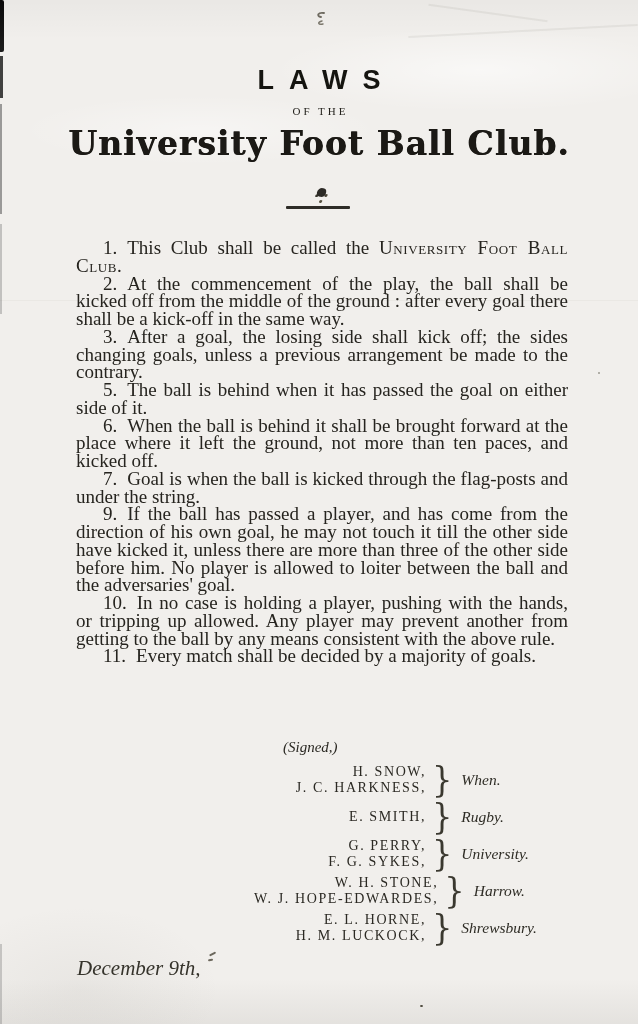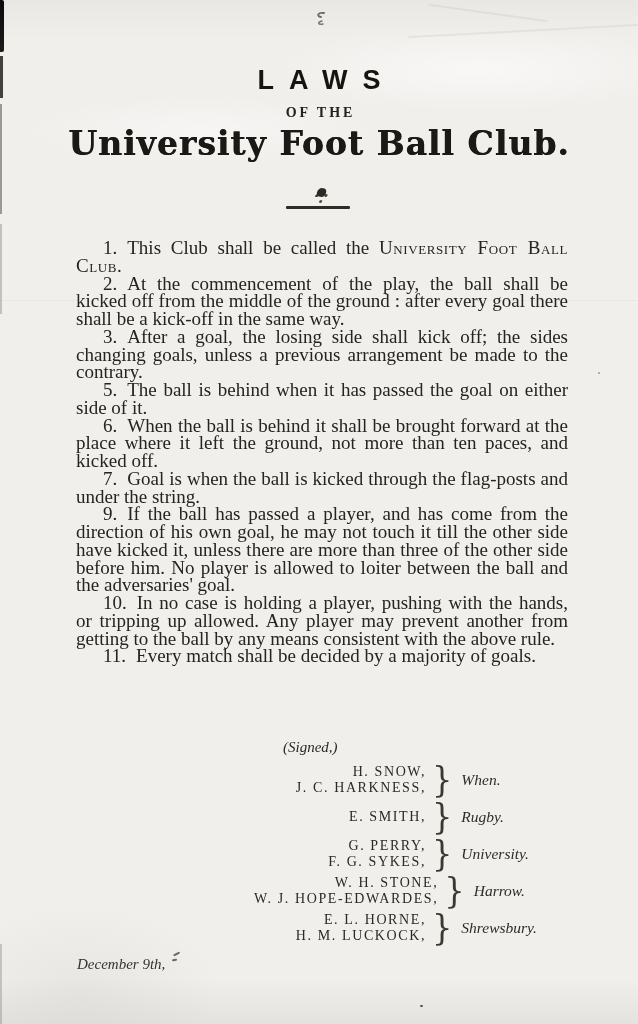--- a/index.html
+++ b/index.html
@@ -48,21 +48,21 @@
     text-align: center;
     font-family: "Liberation Sans", sans-serif;
     font-size: 27px; font-weight: 600;
     letter-spacing: 15px; text-indent: 15px;
     color: #151510;
     margin-top: 13px;
   }
   .subtitle {
     position: absolute; top: 105px; left: 0; width: 100%;
     text-align: center;
-    font-size: 14px; font-weight: 700;
+    font-size: 11px; font-weight: 400;
     letter-spacing: 3px; text-indent: 3px;
     color: #23211c;
   }
   .club-name {
     position: absolute; top: 124px; left: 0; width: 100%;
     text-align: center;
     font-family: "DejaVu Serif", serif;
     font-size: 33px; font-weight: 700;
     color: #1b1915;
     text-shadow: 0.5px 0 0 #1b1915;
@@ -106,21 +106,21 @@
   .sig-brace {
     font-family: "DejaVu Serif", serif;
     font-size: 32px; line-height: 32px; font-weight: 400;
     color: #3a382f; transform: scaleY(1.08); margin-right: 9px;
   }
   .sig-school { font-style: italic; font-size: 15.5px; color: #2e2c25; white-space: nowrap; }
 
   
   .date-line {
     position: absolute; top: 956px; left: 77px;
-    font-style: italic; font-size: 15px; color: #35332b;
+    font-style: italic; font-size: 21px; color: #35332b;
   }
   .date-smudge { position: absolute; top: -6px; right: -16px; width: 10px; height: 14px; }
   .date-smudge::before, .date-smudge::after {
     content: ""; position: absolute; background: #6c685d; height: 1.6px; border-radius: 1px;
   }
   .date-smudge::before { width: 7px; top: 3px; left: 2px; transform: rotate(-28deg); }
   .date-smudge::after  { width: 5px; top: 9px; left: 1px; transform: rotate(-12deg); }
 
   .speck { position: absolute; background: #4a4539; border-radius: 50%; }
   .speck1 { top: 1005px; left: 420px; width: 3px; height: 2px; }

